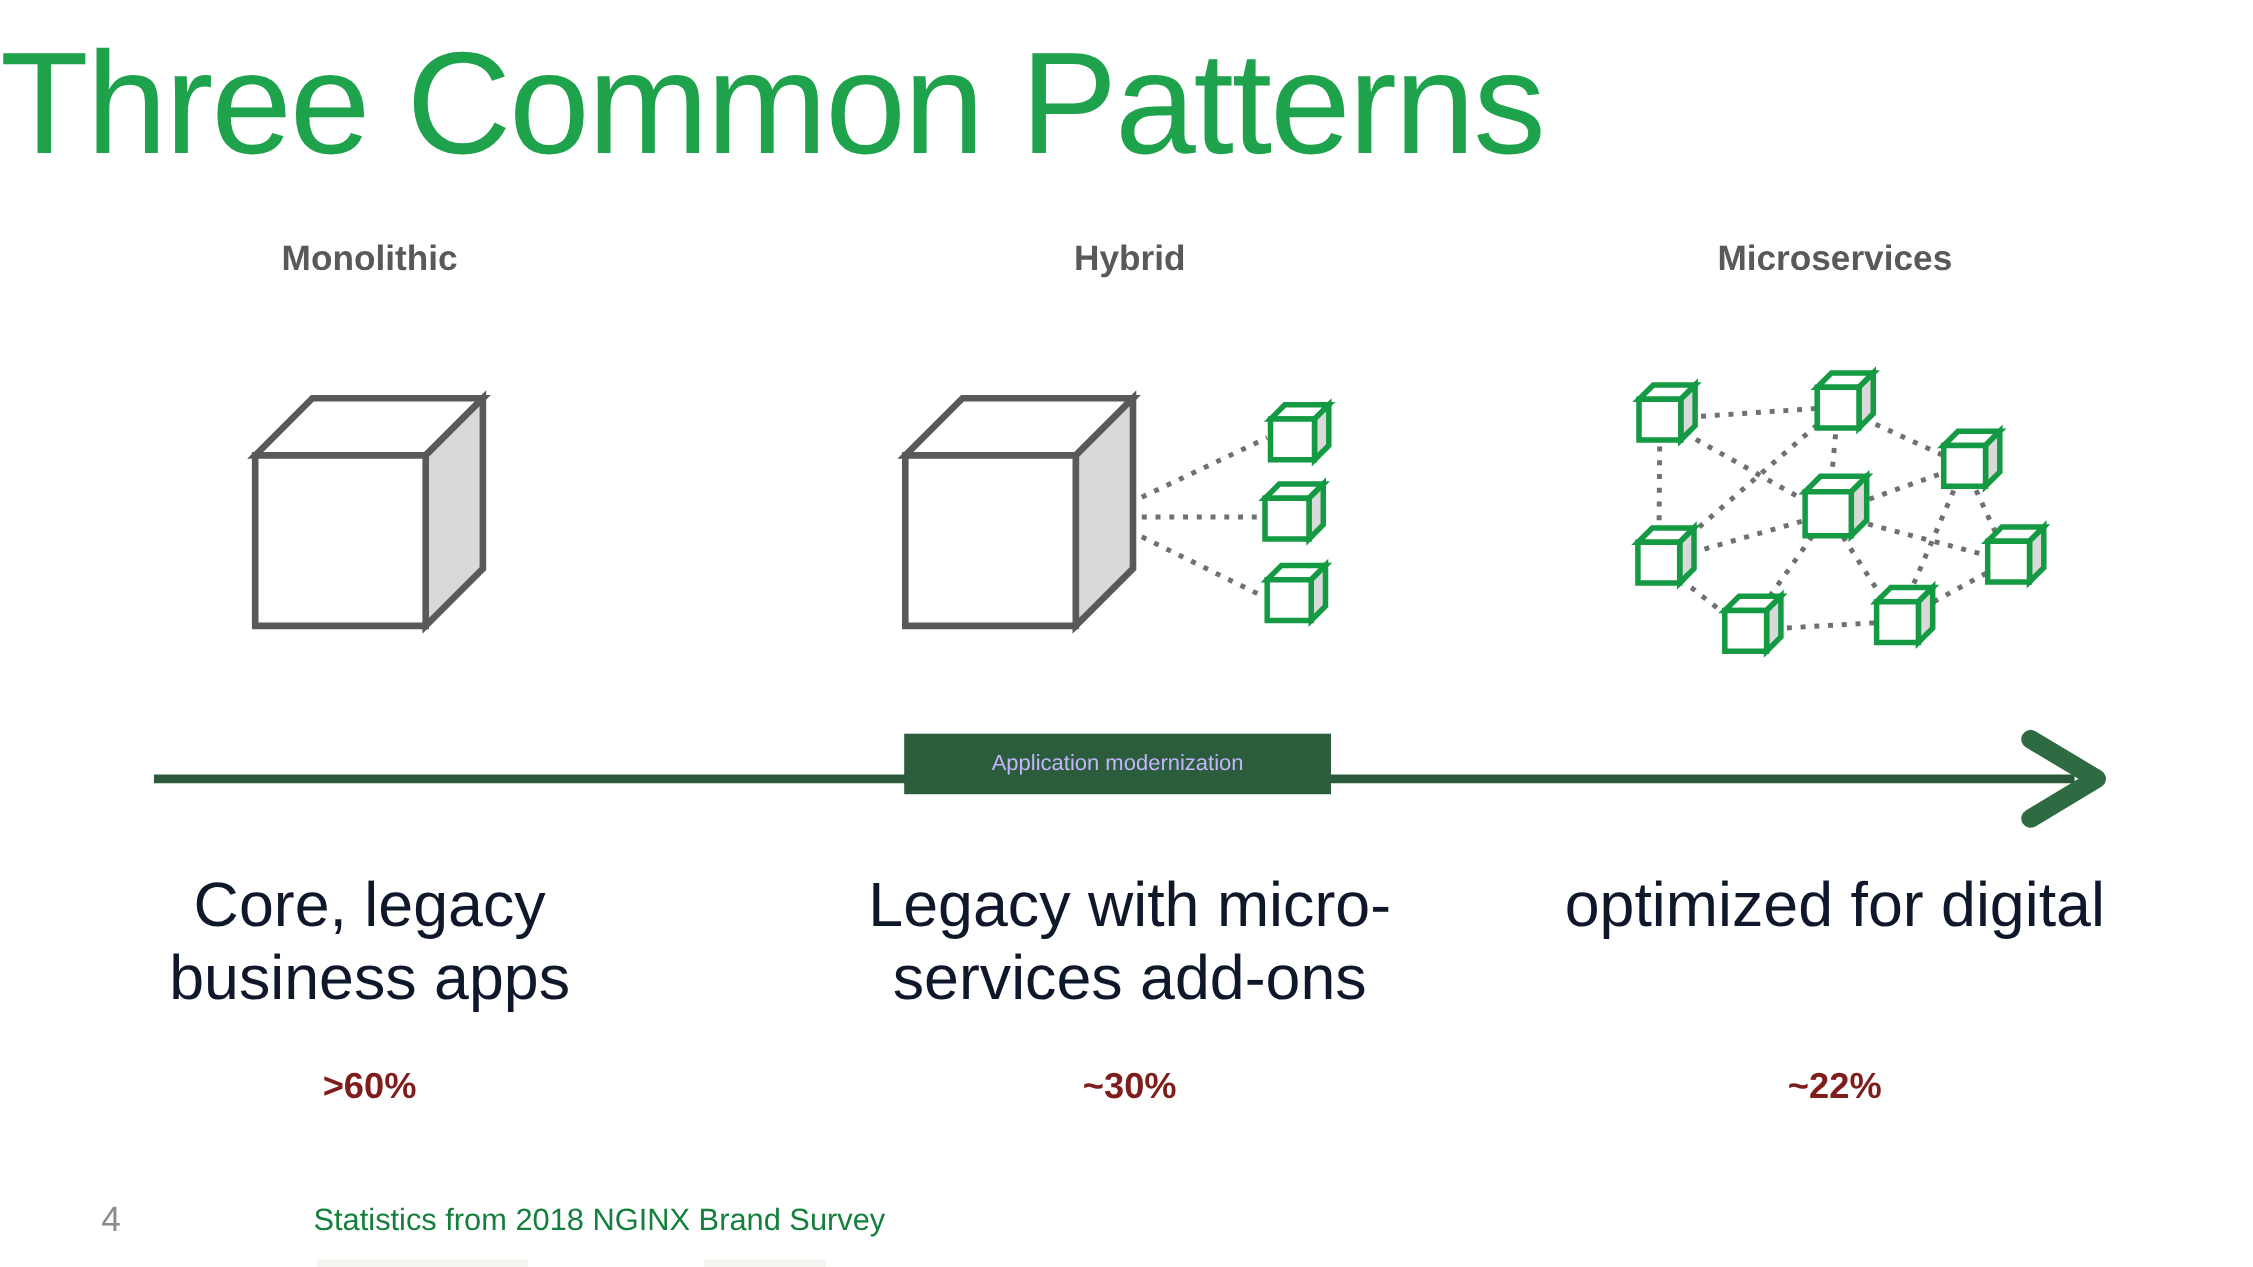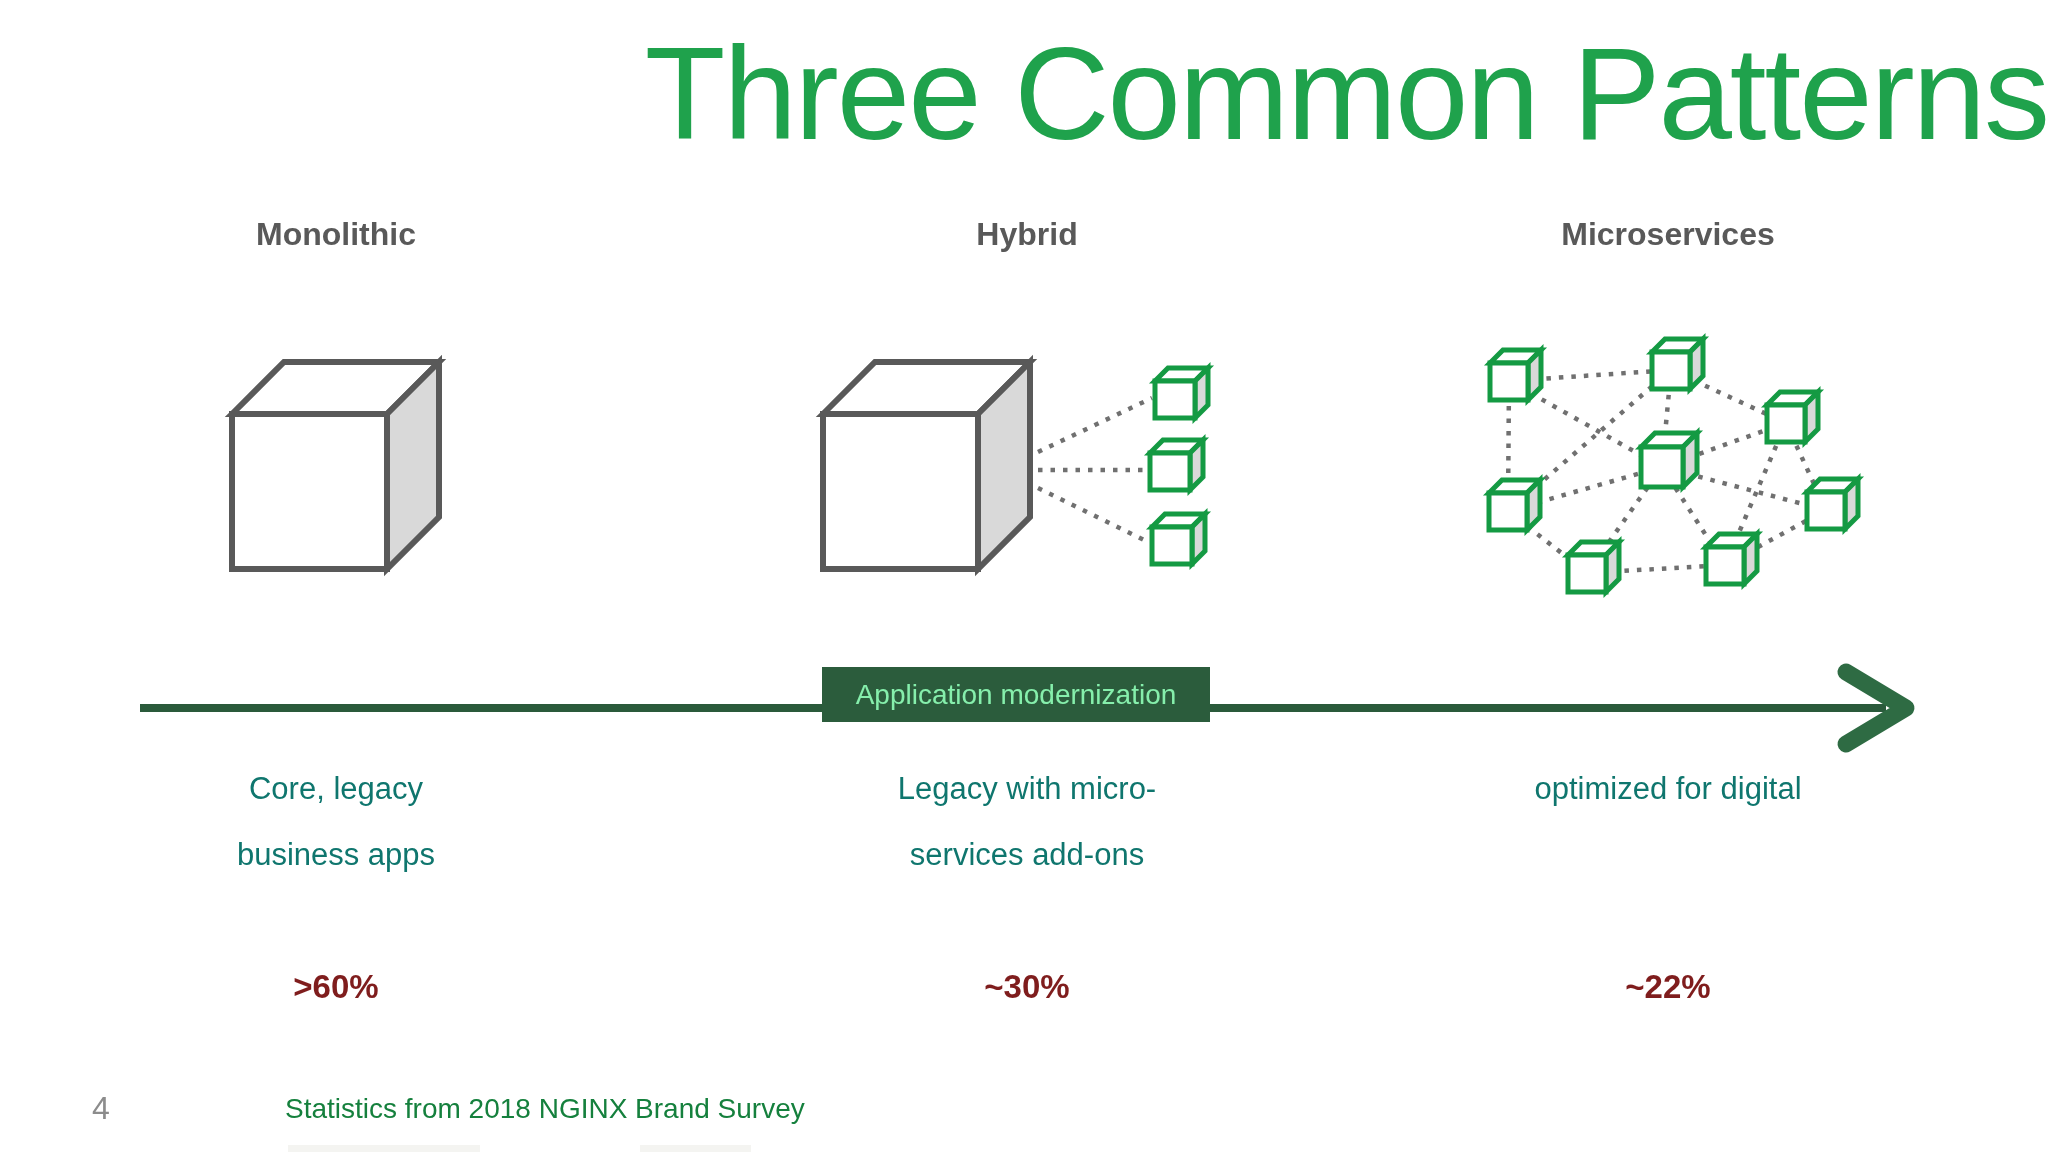--- a/index.html
+++ b/index.html
@@ -1,30 +1,30 @@
 <!DOCTYPE html>
 <html><head>
 <meta charset="utf-8">
 <style>
   html,body{margin:0;padding:0;background:#ffffff;}
   .slide{position:relative;width:2048px;height:1152px;background:#ffffff;overflow:hidden;
          font-family:"Liberation Sans",sans-serif;}
-  .title{position:absolute;top:28px;left:0;width:100%;margin:0;text-align:right;
+  .title{position:absolute;top:28px;left:0;width:100%;margin:0;text-align:left;
          font-size:132px;font-weight:400;letter-spacing:-2px;color:#1FA24C;line-height:1.0;}
   .diagram{position:absolute;left:0;top:0;}
   .col{position:absolute;text-align:center;}
   .c1{left:66px;width:540px;}
   .c2{left:757px;width:540px;}
   .c3{left:1398px;width:540px;}
   .col-heading{top:216px;font-size:32px;font-weight:bold;color:#595959;}
-  .desc{top:756px;font-size:31px;color:#0f766e;line-height:66px;}
+  .desc{top:790px;font-size:57px;color:#0f172a;line-height:66px;}
   .stat{top:968px;font-size:33px;font-weight:bold;color:#7f1d1d;}
   .badge{position:absolute;left:822px;top:667px;width:388px;height:55px;background:#2B5C3C;
          display:flex;align-items:center;justify-content:center;}
-  .badge span{color:#86efac;font-size:28px;}
+  .badge span{color:#c4b5fd;font-size:20px;}
   .page-number{position:absolute;left:92px;top:1090px;font-size:32px;color:#8C8C8C;}
   .footnote{position:absolute;left:285px;top:1093px;font-size:28px;color:#15803d;}
   .strip{position:absolute;height:7px;top:1145px;background:#F4F4F1;}
 </style>
 </head>
 <body>
 
 <div class="slide">
 
   <h1 class="title">Three Common Patterns</h1>

